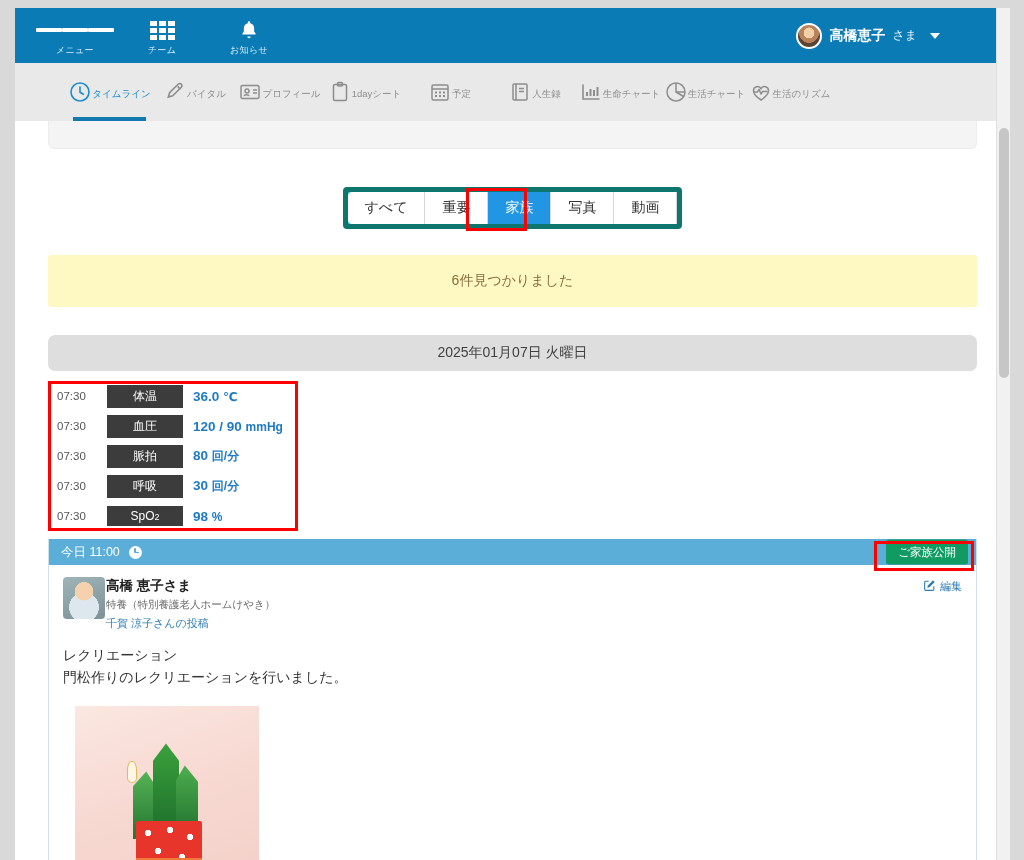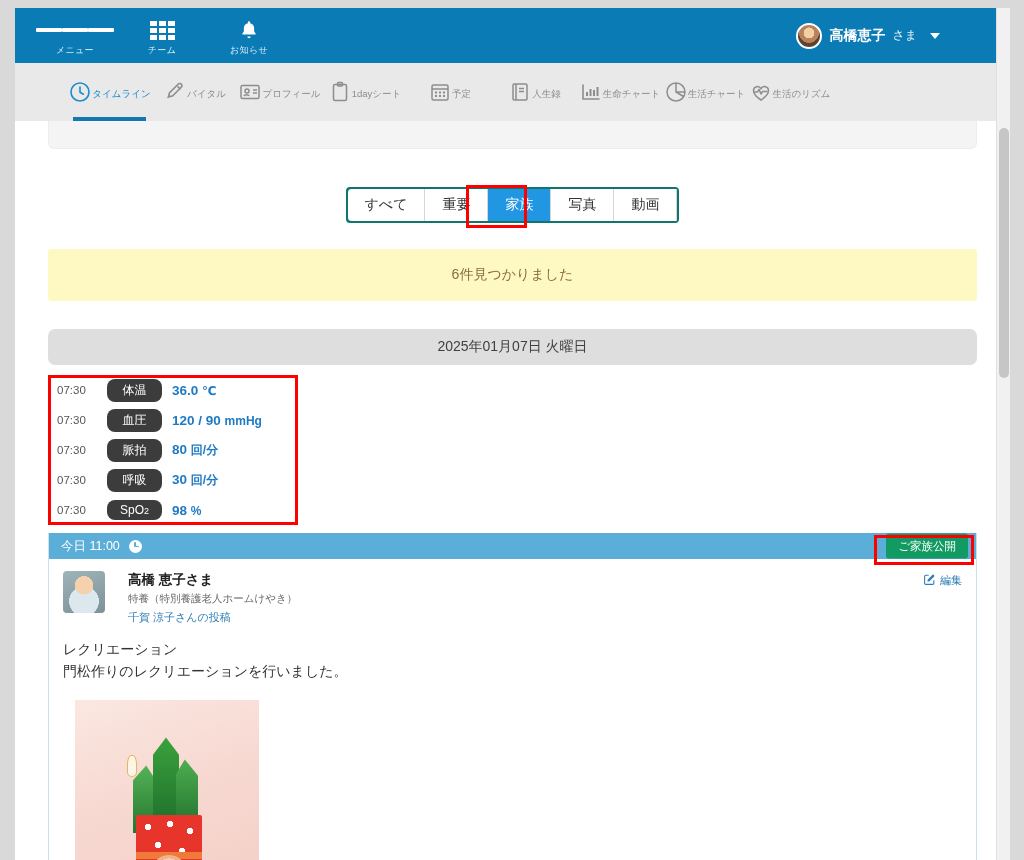--- a/index.html
+++ b/index.html
@@ -93,21 +93,21 @@
     background: #f4f4f4;
     border: 1px solid #ededed;
     border-top: none;
     border-radius: 0 0 6px 6px;
   }
 
   
   .filter-wrap { display: flex; justify-content: center; margin-top: 38px; }
   .filter-group {
     display: flex;
-    border: 2px solid #0f766e;
+    border: 5px solid #0f766e;
     border-radius: 4px;
     overflow: visible;
     background: #14b8a6;
     position: relative;
   }
   .filter-btn {
     padding: 7px 17px;
     font-size: 14px;
     color: #333;
     background: #fff;
@@ -148,23 +148,23 @@
     display: flex; align-items: center;
     height: 30px;
     padding-left: 9px;
   }
   .vital-time { font-size: 11.5px; color: #555; width: 42px; }
   .vital-chip {
     background: #3c3c3c;
     color: #fff;
     font-size: 12px;
     padding: 3px 0;
-    width: 55px;
+    width: 76px;
     text-align: center;
-    border-radius: 8px;
+    border-radius: 0;
     margin-left: 8px;
   }
   .vital-chip sub { font-size: 9px; vertical-align: baseline; }
   .vital-val {
     margin-left: 10px;
     color: #1e7ac4;
     font-size: 13.5px;
     font-weight: bold;
     white-space: nowrap;
   }
@@ -203,21 +203,21 @@
     color: #fff;
     font-size: 11.5px;
     padding: 5px 12px;
     border-radius: 3px;
     cursor: pointer;
     white-space: nowrap;
   }
   .badge-hl { position: absolute; right: 2px; top: 2px; width: 100px; height: 30px; border: 3px solid #ff0000; pointer-events:none; }
 
   .post-body { padding: 12px 14px 0 14px; position: relative; }
-  .author-row { display: flex; gap: 23px; align-items: flex-start; }
+  .author-row { display: flex; gap: 1px; align-items: flex-start; }
   .avatar-lg {
     width: 42px; height: 42px; border-radius: 4px; flex: none;
     background:
       radial-gradient(circle at 50% 34%, #f5d2ad 0 26%, transparent 27%),
       radial-gradient(circle at 50% 72%, #dce8ee 0 40%, transparent 41%),
       linear-gradient(160deg, #9fb4b8, #7d9298);
     overflow: hidden;
   }
   .author-name { font-size: 13.5px; font-weight: bold; color: #222; }
   .author-org { font-size: 10.5px; color: #666; margin-top: 3px; }

